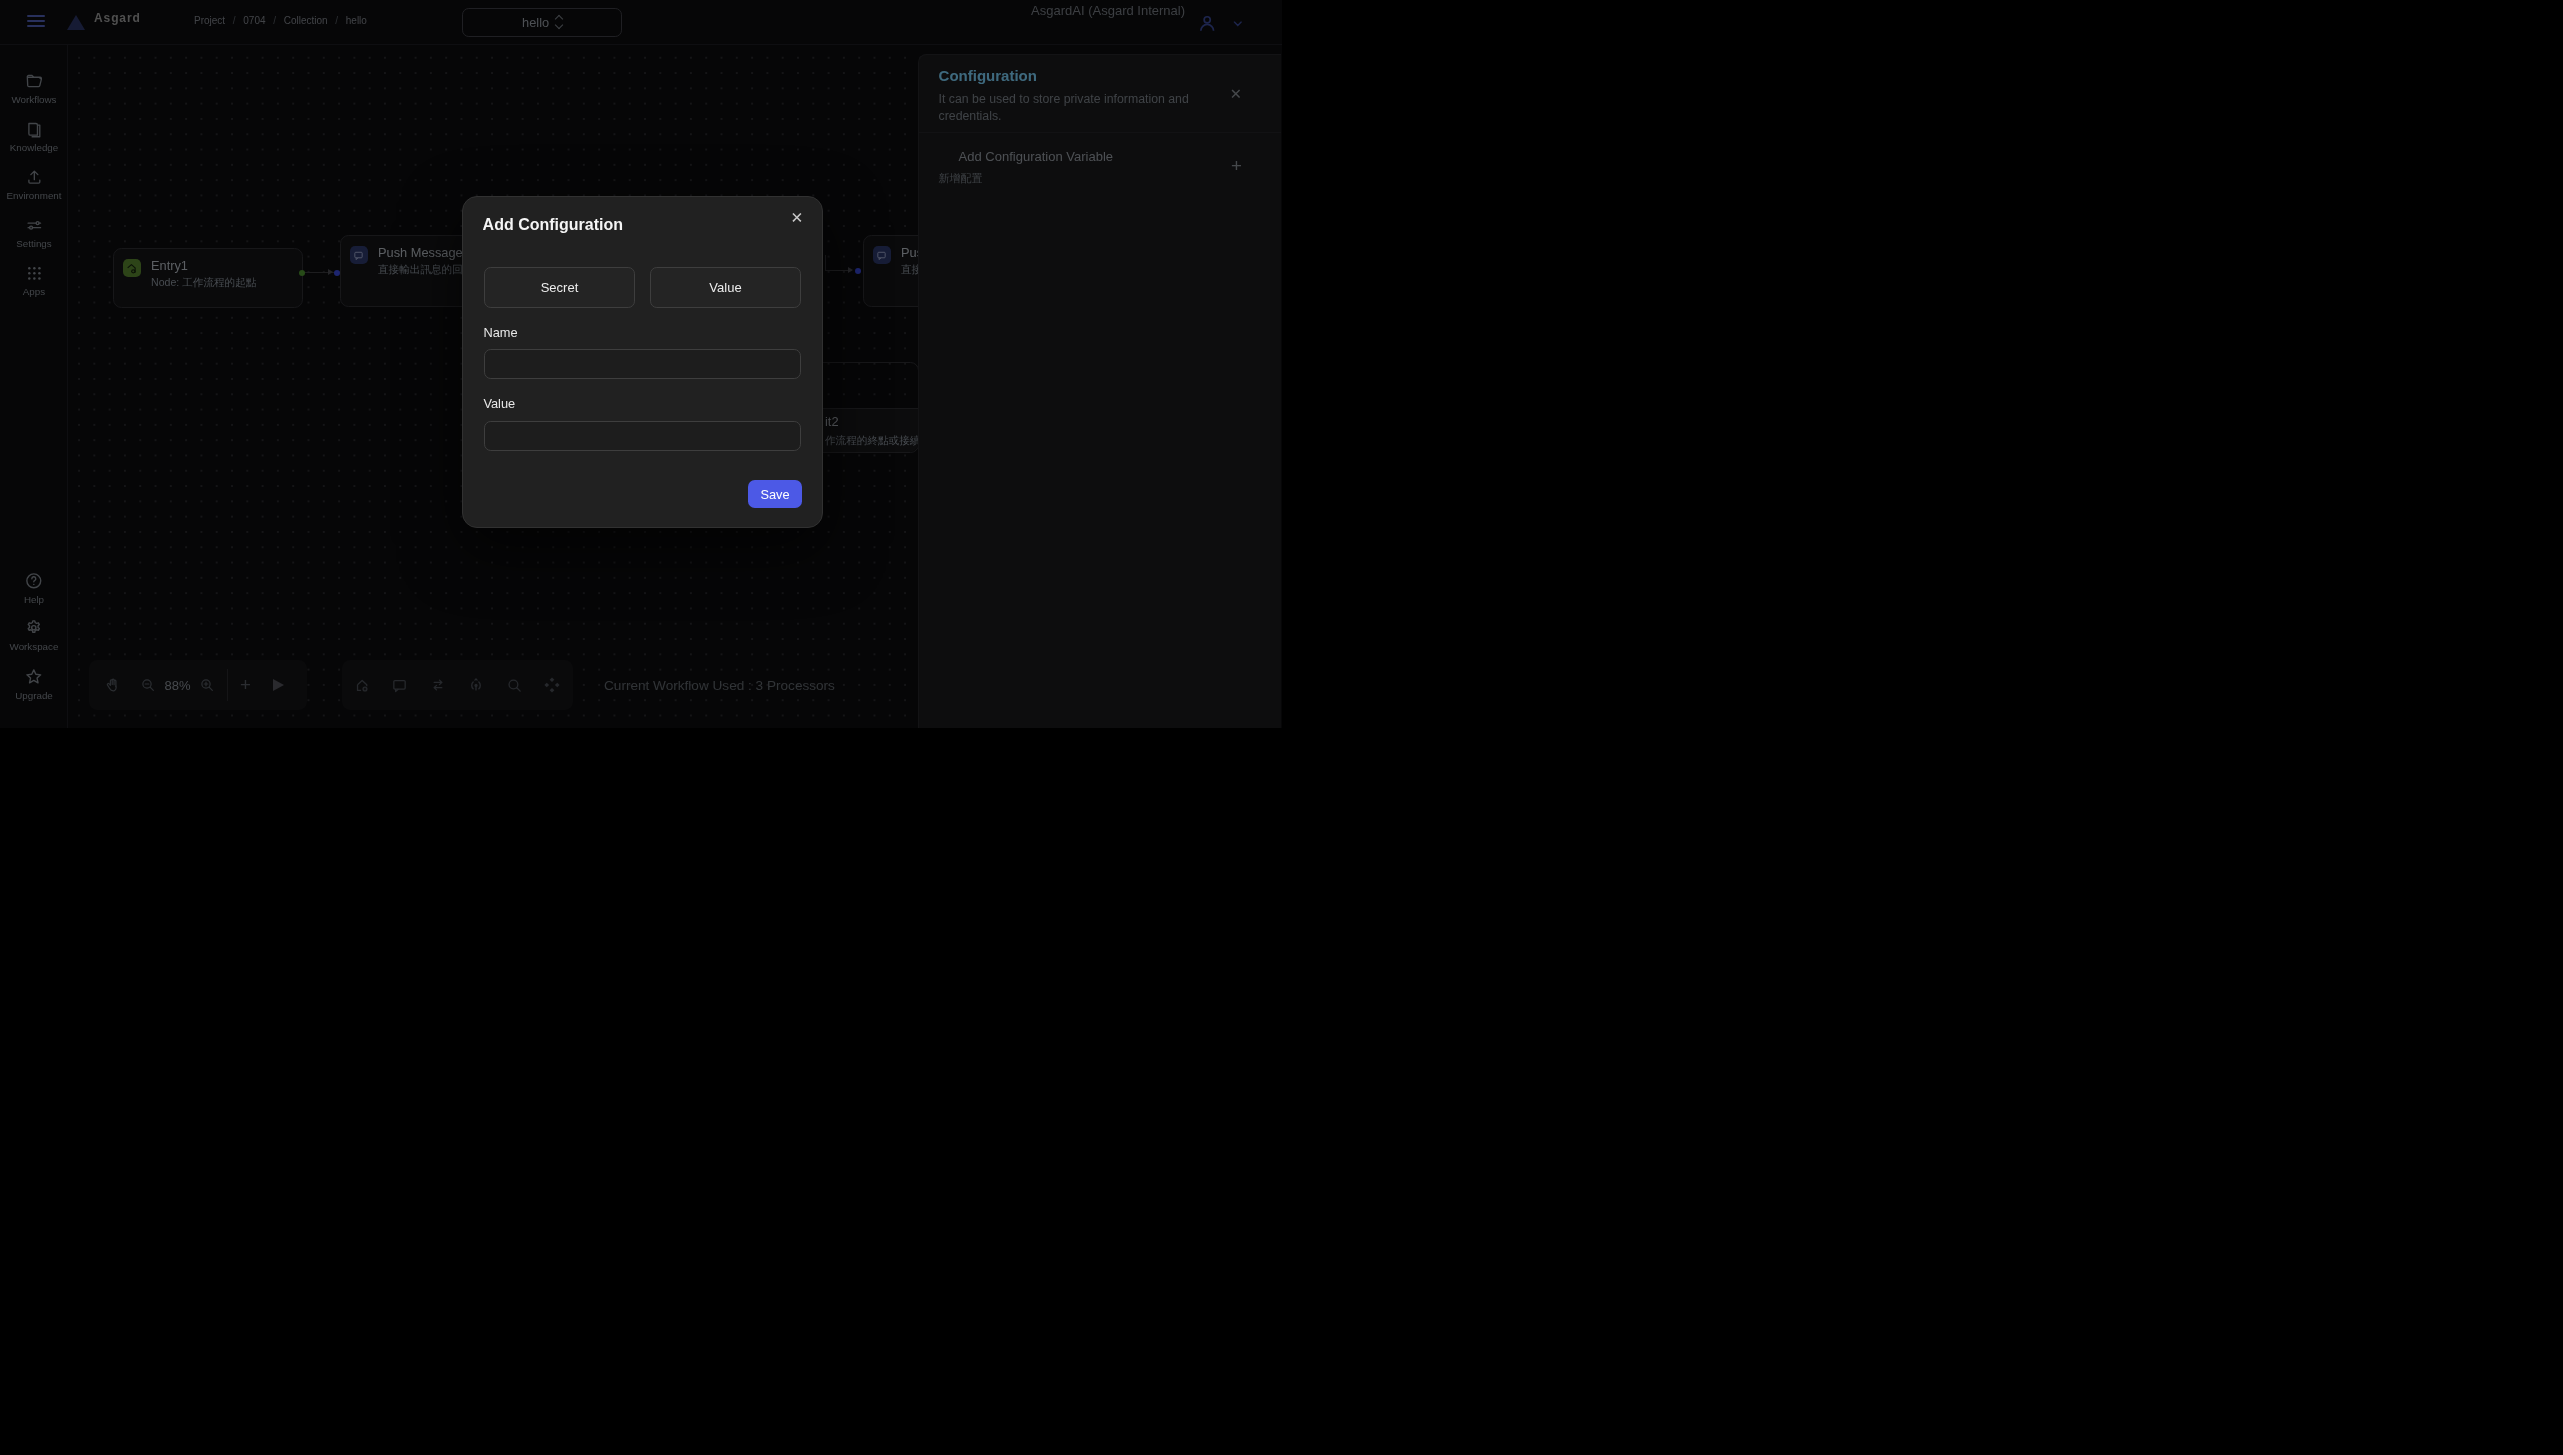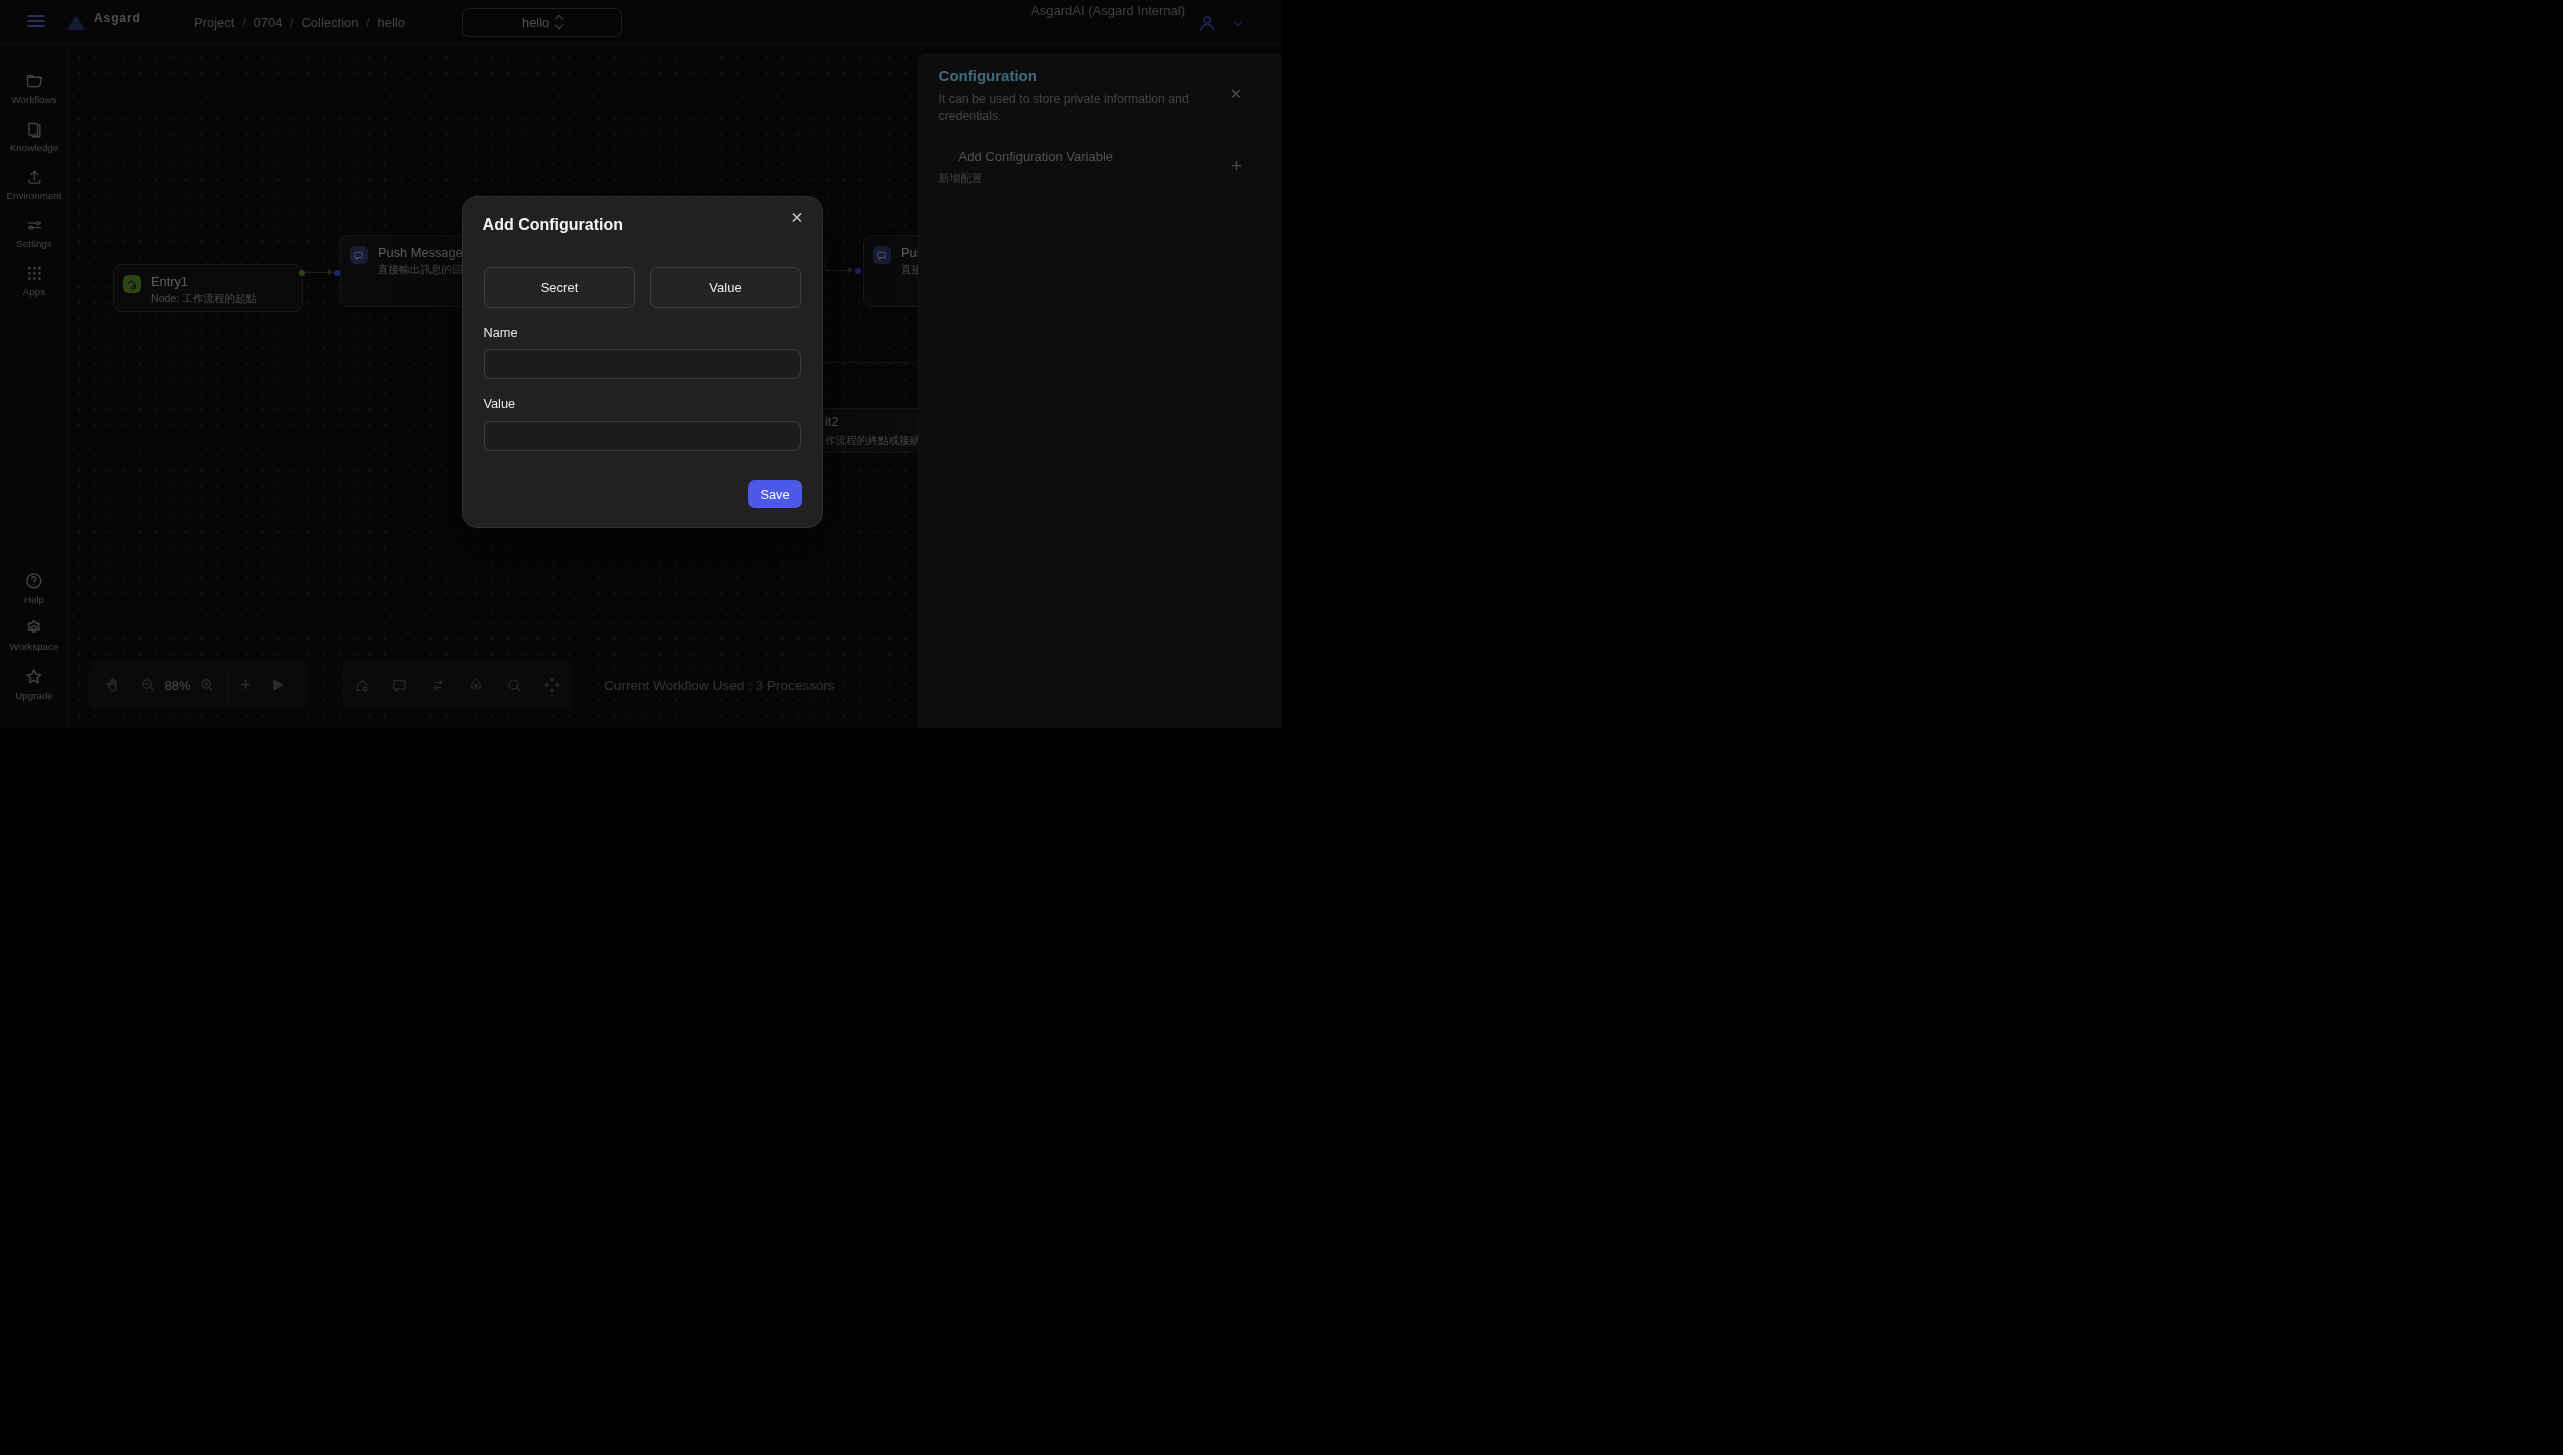--- a/index.html
+++ b/index.html
@@ -6,21 +6,21 @@
   html,body { background:#000; }
   body { font-family:"Liberation Sans","DejaVu Sans",sans-serif; }
   #screen { position:relative; width:1282px; height:728px; background:#0d0d0f; overflow:hidden; }
 
   
   .topbar { position:absolute; left:0; top:0; width:1282px; height:45px; background:#0d0d0f; border-bottom:0.9px solid #1d1d22; z-index:10; }
   .hamburger { position:absolute; left:27px; top:15.3px; width:18px; height:12px; cursor:pointer; }
   .hamburger span { display:block; height:2.1px; background:#5060b8; border-radius:1.7px; margin-bottom:2.6px; }
   .logo-triangle { position:absolute; left:67px; top:15.3px; width:0; height:0; border-left:9.4px solid transparent; border-right:9.4px solid transparent; border-bottom:15.3px solid #2c3768; }
   .app-name { position:absolute; left:94px; top:11px; font-size:12px; letter-spacing:0.9px; color:#9e9e9e; font-weight:700; }
-  .breadcrumb { position:absolute; left:194px; top:15.3px; font-size:13px; color:#83878f; }
+  .breadcrumb { position:absolute; left:194px; top:15.3px; font-size:10px; color:#83878f; }
   .breadcrumb .sep { color:#565b63; margin:0 7.7px; }
   .wf-select { position:absolute; left:462px; top:7.7px; width:160px; height:29px; border:0.9px solid #3f3f46; border-radius:6.8px; display:flex; align-items:center; justify-content:center; gap:6.8px; color:#9aa0a8; font-size:12.8px; cursor:pointer; }
   .updown { display:inline-flex; flex-direction:column; gap:1.7px; }
   .updown i { width:6px; height:6px; border:solid #7c828a; border-width:0 1.3px 1.3px 0; display:inline-block; }
   .updown .up { transform:rotate(-135deg); margin-bottom:-1.7px; }
   .updown .dn { transform:rotate(45deg); }
   .account { position:absolute; right:97px; top:3px; font-size:13px; color:#787d85; }
   .person-wrap { position:absolute; right:37px; top:10.2px; width:48px; height:25.5px; cursor:pointer; }
 
   
@@ -77,21 +77,21 @@
 
   svg.icon { display:block; }
 </style>
 </head>
 <body>
 
 <div id="screen">
 
   <div class="canvas">
 
-    <div class="node" style="left:45px; top:203px; width:190px; height:48px;margin-top:16px;">
+    <div class="node" style="left:45px; top:203px; width:190px; height:60px;">
       <div class="nicon" style="background:#5a8830;">
         <svg class="icon" width="12.8" height="12.8" viewBox="0 0 24 24" fill="none" stroke="#16230e" stroke-width="2.2" stroke-linejoin="round">
           <path d="M5 11 l7-6 7 6 v8 h-6"></path>
             <circle cx="15.5" cy="17.5" r="4" fill="#16230e" stroke="none"></circle>
           <path d="M13.6 17.5 h3.8 M15.5 15.6 v3.8" stroke="#5a8830" stroke-width="1.6"></path>
         </svg>
       </div>
       <div class="ntitle">Entry1</div>
       <div class="nsub">Node: 工作流程的起點</div>
     </div>

